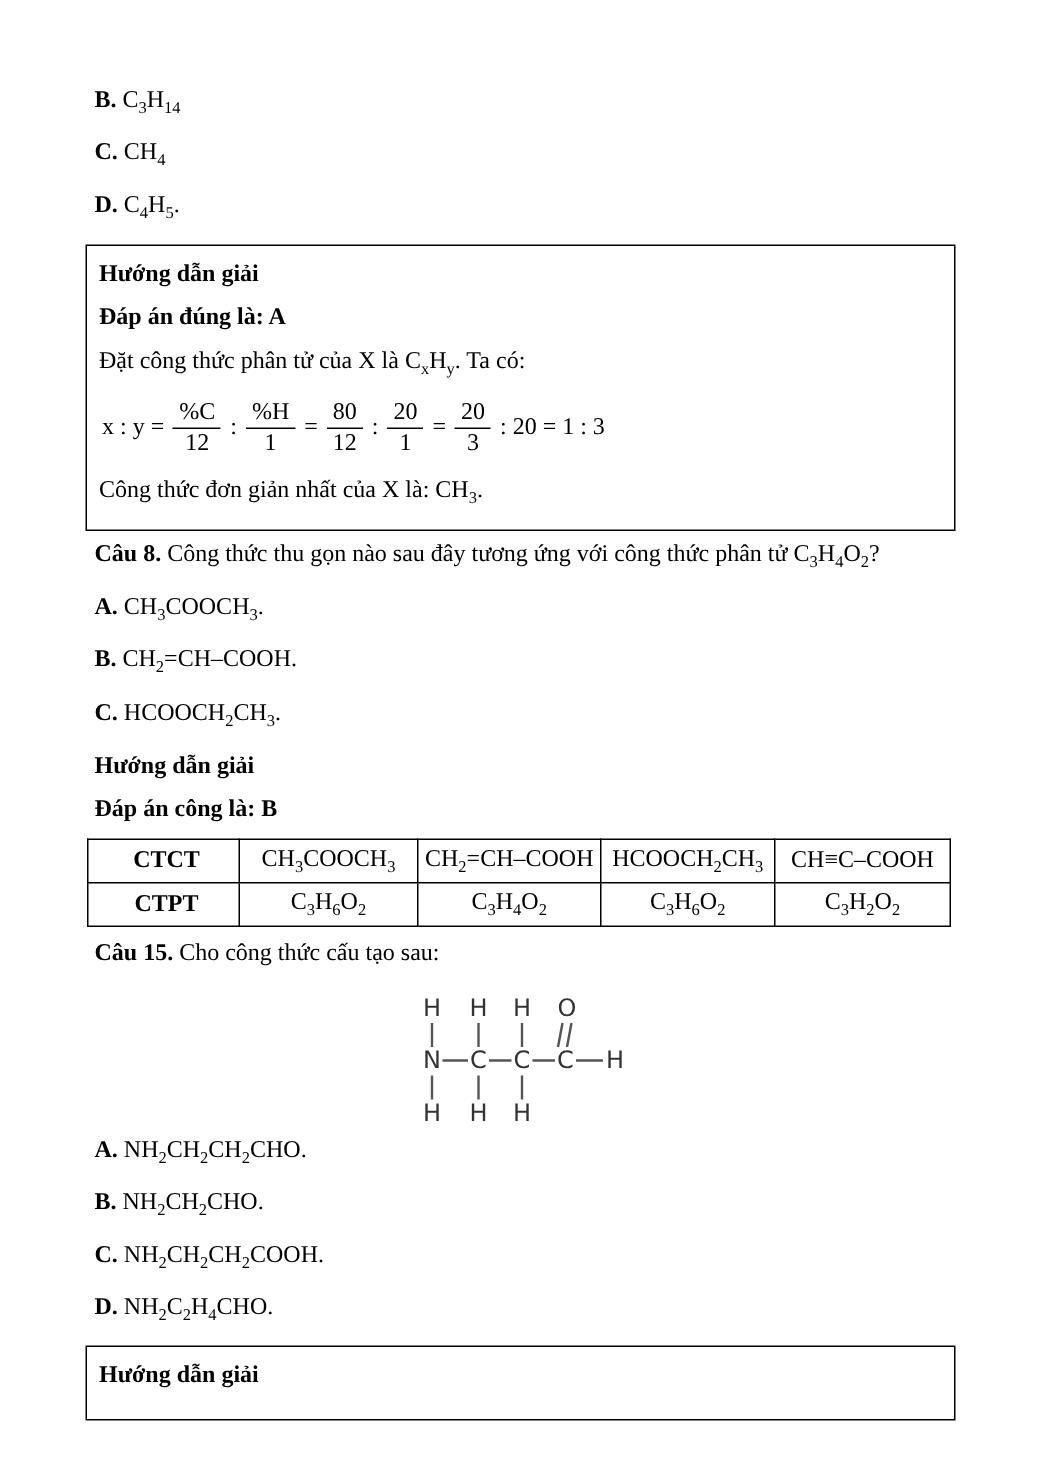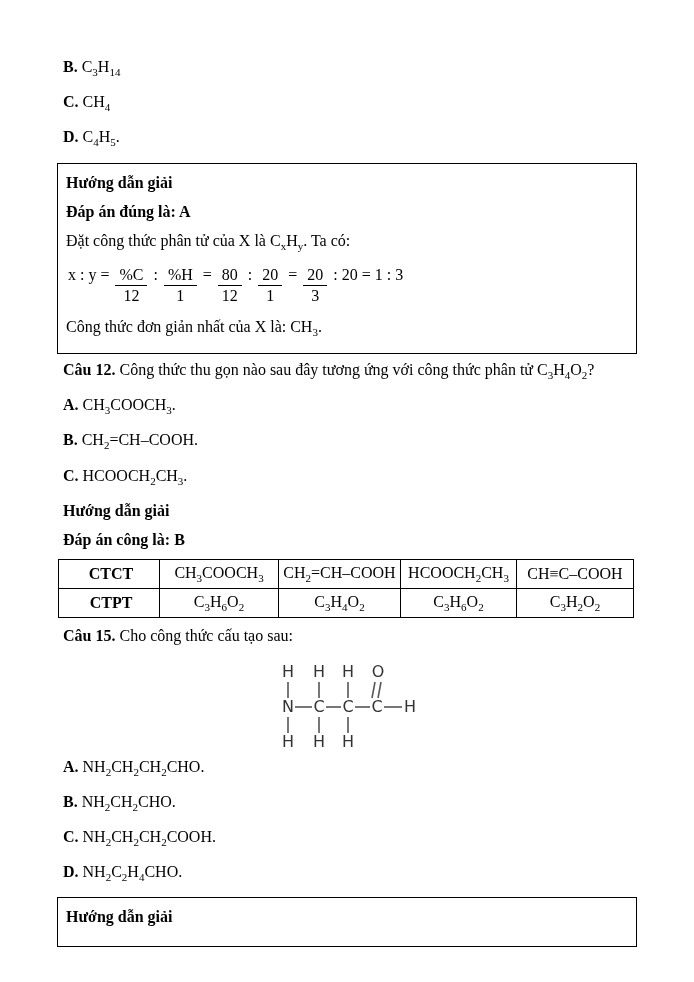--- a/index.html
+++ b/index.html
@@ -6,21 +6,21 @@
   body{width:694px;height:982px;font-family:"Liberation Serif",serif;font-size:16px;color:#000;overflow:hidden;}
   .page{padding:57px 57px 0 57px;}
   p{margin:0 0 10px 0;line-height:19px;}
   .indent{margin-left:6px;}
   b,.bold{font-weight:bold;}
   sub{font-size:11px;}
   .solution-box{border:1.5px solid #000;padding:9px 10px 1px 8px;margin:0 0 6px 0;}
   .opt .formula{margin-left:4px;}
   .q-line{margin-left:6px;}
   
-  .equation{display:flex;align-items:flex-start;gap:6px;margin:4px 0 12px 2px;line-height:normal;}
+  .equation{display:flex;align-items:center;gap:6px;margin:4px 0 12px 2px;line-height:normal;}
   .frac{display:inline-flex;flex-direction:column;align-items:center;text-align:center;}
   .frac .num{display:block;padding:0 4px 1px 4px;border-bottom:1px solid #000;}
   .frac .den{display:block;padding:1px 4px 0 4px;}
   
   table.ct{border-collapse:collapse;margin:3px 0 8px 1px;}
   table.ct td{border:1.5px solid #000;height:28px;text-align:center;padding:0 4px;}
   table.ct td.hdr{font-weight:bold;text-align:center;padding-left:8px;width:88px;}
   table.ct td.c1{width:110px;}
   table.ct td.c2{width:113px;text-align:center;}
   table.ct td.c3{width:107px;}
@@ -69,21 +69,21 @@
       <span>=</span>
       <span class="frac">
           <span class="num">20</span>
           <span class="den">3</span>
         </span>
       <span>: 20 = 1 : 3</span>
     </div>
     <p>Công thức đơn giản nhất của X là: CH<sub>3</sub>.</p>
   </div>
 
-  <p class="q-line"><b>Câu 12.</b><span> Công thức thu gọn nào sau đây tương ứng với công thức phân tử C<sub>3</sub>H<sub>4</sub>O<sub>2</sub>?</span></p>
+  <p class="q-line"><b>Câu 8.</b><span> Công thức thu gọn nào sau đây tương ứng với công thức phân tử C<sub>3</sub>H<sub>4</sub>O<sub>2</sub>?</span></p>
   <div>
     <p class="opt indent"><b>A.</b><span class="formula">CH<sub>3</sub>COOCH<sub>3</sub>.</span></p>
     <p class="opt indent"><b>B.</b><span class="formula">CH<sub>2</sub>=CH–COOH.</span></p>
     <p class="opt indent"><b>C.</b><span class="formula">HCOOCH<sub>2</sub>CH<sub>3</sub>.</span></p>
   </div>
   <p class="bold indent">Hướng dẫn giải</p>
   <p class="bold indent">Đáp án công là: B</p>
 
   <table class="ct">
     <tbody>

